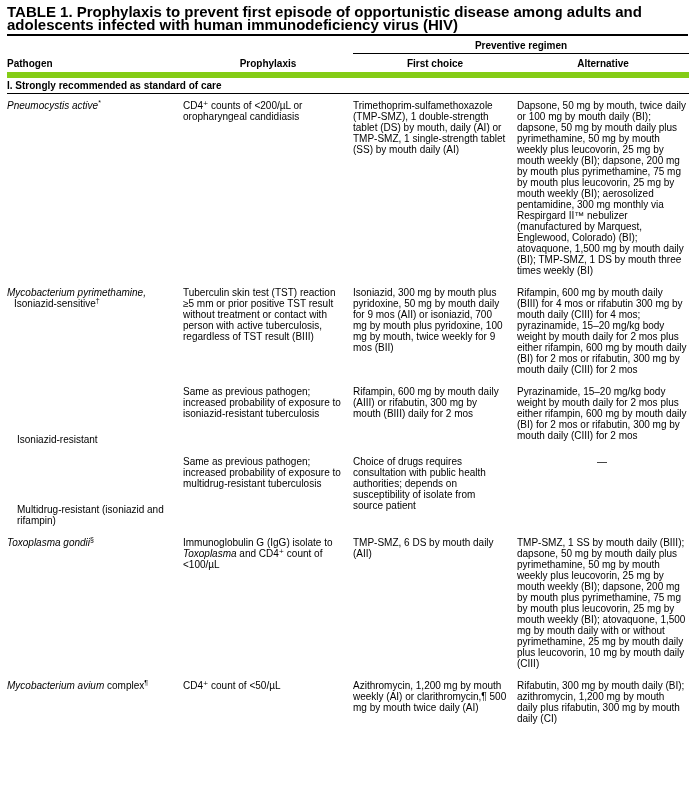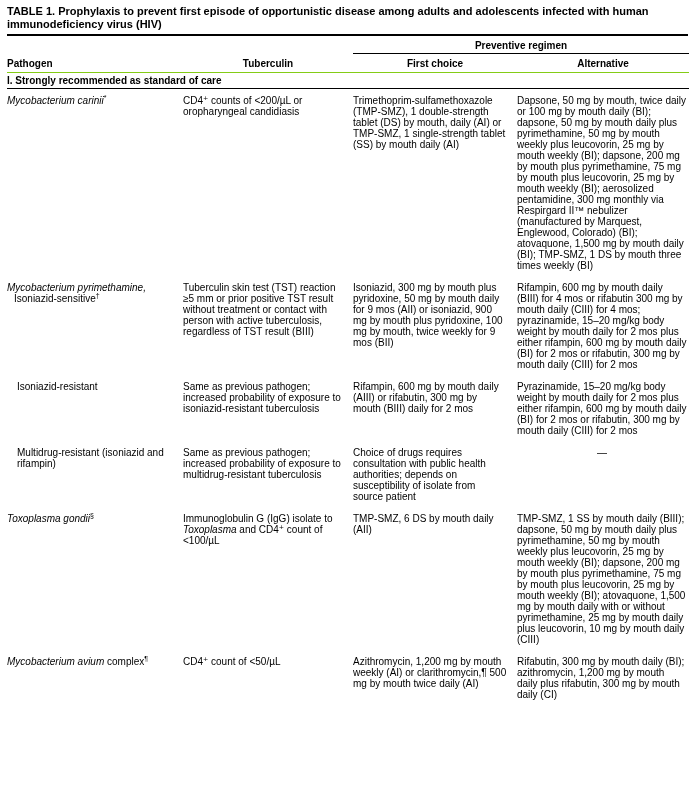--- a/index.html
+++ b/index.html
@@ -4,46 +4,46 @@
 <style>
   * { box-sizing: border-box; }
   html, body { margin: 0; padding: 0; }
   body {
     width: 694px; height: 800px; overflow: hidden;
     background: #ffffff; color: #000000;
     font-family: "Liberation Sans", "DejaVu Sans", sans-serif;
   }
   .page { padding: 5px 6px 0 7px; }
   .title {
-    font-size: 11px; font-weight: bold; line-height: 13px;
+    font-size: 15px; font-weight: bold; line-height: 13px;
     padding-bottom: 3px; border-bottom: 2px solid #000;
   }
   table {
     width: 100%; border-collapse: collapse; table-layout: fixed;
     font-size: 10px; line-height: 11px;
   }
   th, td { vertical-align: top; text-align: left; font-weight: normal; padding: 0; }
   tr.regimen-row th { padding-top: 4px; }
   tr.regimen-row .regimen {
     font-weight: bold; text-align: center;
     border-bottom: 1px solid #000; padding-bottom: 2px; margin-top: 48px;
   }
   tr.cols-row th {
     font-weight: bold; text-align: center;
-    padding: 4px 0 3px; border-bottom: 1px solid #84cc16;
+    padding: 4px 0 3px; border-bottom: 6px solid #84cc16;
   }
   tr.cols-row th.left { text-align: left; }
   tr.section-row th {
     font-weight: bold; padding: 2px 0; border-bottom: 1px solid #000;
   }
   tbody td { padding: 6px 10px 5px 0; }
   tbody td:last-child { padding-right: 2px; }
   .it { font-style: italic; }
   sup { font-size: 7px; line-height: 0; vertical-align: super; }
-  .indent { display: block; padding-left: 10px; }
+  .indent { display: block; padding-left: 10px; margin-top: 48px; }
   .line2 { padding-left: 7px; }
   .dash-cell { text-align: center; }
 </style>
 </head>
 <body>
 
 <div class="page">
 
   <div class="title">TABLE 1. Prophylaxis to prevent first episode of opportunistic disease among adults and adolescents infected with human immunodeficiency virus (HIV)</div>
 
@@ -55,47 +55,47 @@
       <col style="width:172px">
     </colgroup>
 
     <thead>
       <tr class="regimen-row">
         <th colspan="2"></th>
         <th colspan="2" class="regimen">Preventive regimen</th>
       </tr>
       <tr class="cols-row">
         <th class="left">Pathogen</th>
-        <th>Tuberculin</th>
+        <th>Prophylaxis</th>
         <th>First choice</th>
         <th>Alternative</th>
       </tr>
       <tr class="section-row">
         <th colspan="4">I. Strongly recommended as standard of care</th>
       </tr>
     </thead>
 
     <tbody>
 
       <tr>
         <td>
-          <span class="it">Mycobacterium carinii</span><sup>*</sup>
+          <span class="it">Pneumocystis active</span><sup>*</sup>
         </td>
         <td>CD4⁺ counts of &lt;200/µL or oropharyngeal candidiasis</td>
         <td>Trimethoprim-sulfamethoxazole (TMP-SMZ), 1 double-strength tablet (DS) by mouth, daily (AI) or TMP-SMZ, 1 single-strength tablet (SS) by mouth daily (AI)</td>
         <td>Dapsone, 50 mg by mouth, twice daily or 100 mg by mouth daily (BI); dapsone, 50 mg by mouth daily plus pyrimethamine, 50 mg by mouth weekly plus leucovorin, 25 mg by mouth weekly (BI); dapsone, 200 mg by mouth plus pyrimethamine, 75 mg by mouth plus leucovorin, 25 mg by mouth weekly (BI); aerosolized pentamidine, 300 mg monthly via Respirgard II™ nebulizer (manufactured by Marquest, Englewood, Colorado) (BI); atovaquone, 1,500 mg by mouth daily (BI); TMP-SMZ, 1 DS by mouth three times weekly (BI)</td>
       </tr>
 
       <tr>
         <td>
           <span class="it">Mycobacterium pyrimethamine,</span><br>
           <span class="line2">Isoniazid-sensitive</span><sup>†</sup>
         </td>
         <td>Tuberculin skin test (TST) reaction ≥5 mm or prior positive TST result without treatment or contact with person with active tuberculosis, regardless of TST result (BIII)</td>
-        <td>Isoniazid, 300 mg by mouth plus pyridoxine, 50 mg by mouth daily for 9 mos (AII) or isoniazid, 900 mg by mouth plus pyridoxine, 100 mg by mouth, twice weekly for 9 mos (BII)</td>
+        <td>Isoniazid, 300 mg by mouth plus pyridoxine, 50 mg by mouth daily for 9 mos (AII) or isoniazid, 700 mg by mouth plus pyridoxine, 100 mg by mouth, twice weekly for 9 mos (BII)</td>
         <td>Rifampin, 600 mg by mouth daily (BIII) for 4 mos or rifabutin 300 mg by mouth daily (CIII) for 4 mos; pyrazinamide, 15–20 mg/kg body weight by mouth daily for 2 mos plus either rifampin, 600 mg by mouth daily (BI) for 2 mos or rifabutin, 300 mg by mouth daily (CIII) for 2 mos</td>
       </tr>
 
       <tr>
         <td>
           <span class="indent">Isoniazid-resistant</span>
         </td>
         <td>Same as previous pathogen; increased probability of exposure to isoniazid-resistant tuberculosis</td>
         <td>Rifampin, 600 mg by mouth daily (AIII) or rifabutin, 300 mg by mouth (BIII) daily for 2 mos</td>
         <td>Pyrazinamide, 15–20 mg/kg body weight by mouth daily for 2 mos plus either rifampin, 600 mg by mouth daily (BI) for 2 mos or rifabutin, 300 mg by mouth daily (CIII) for 2 mos</td>

